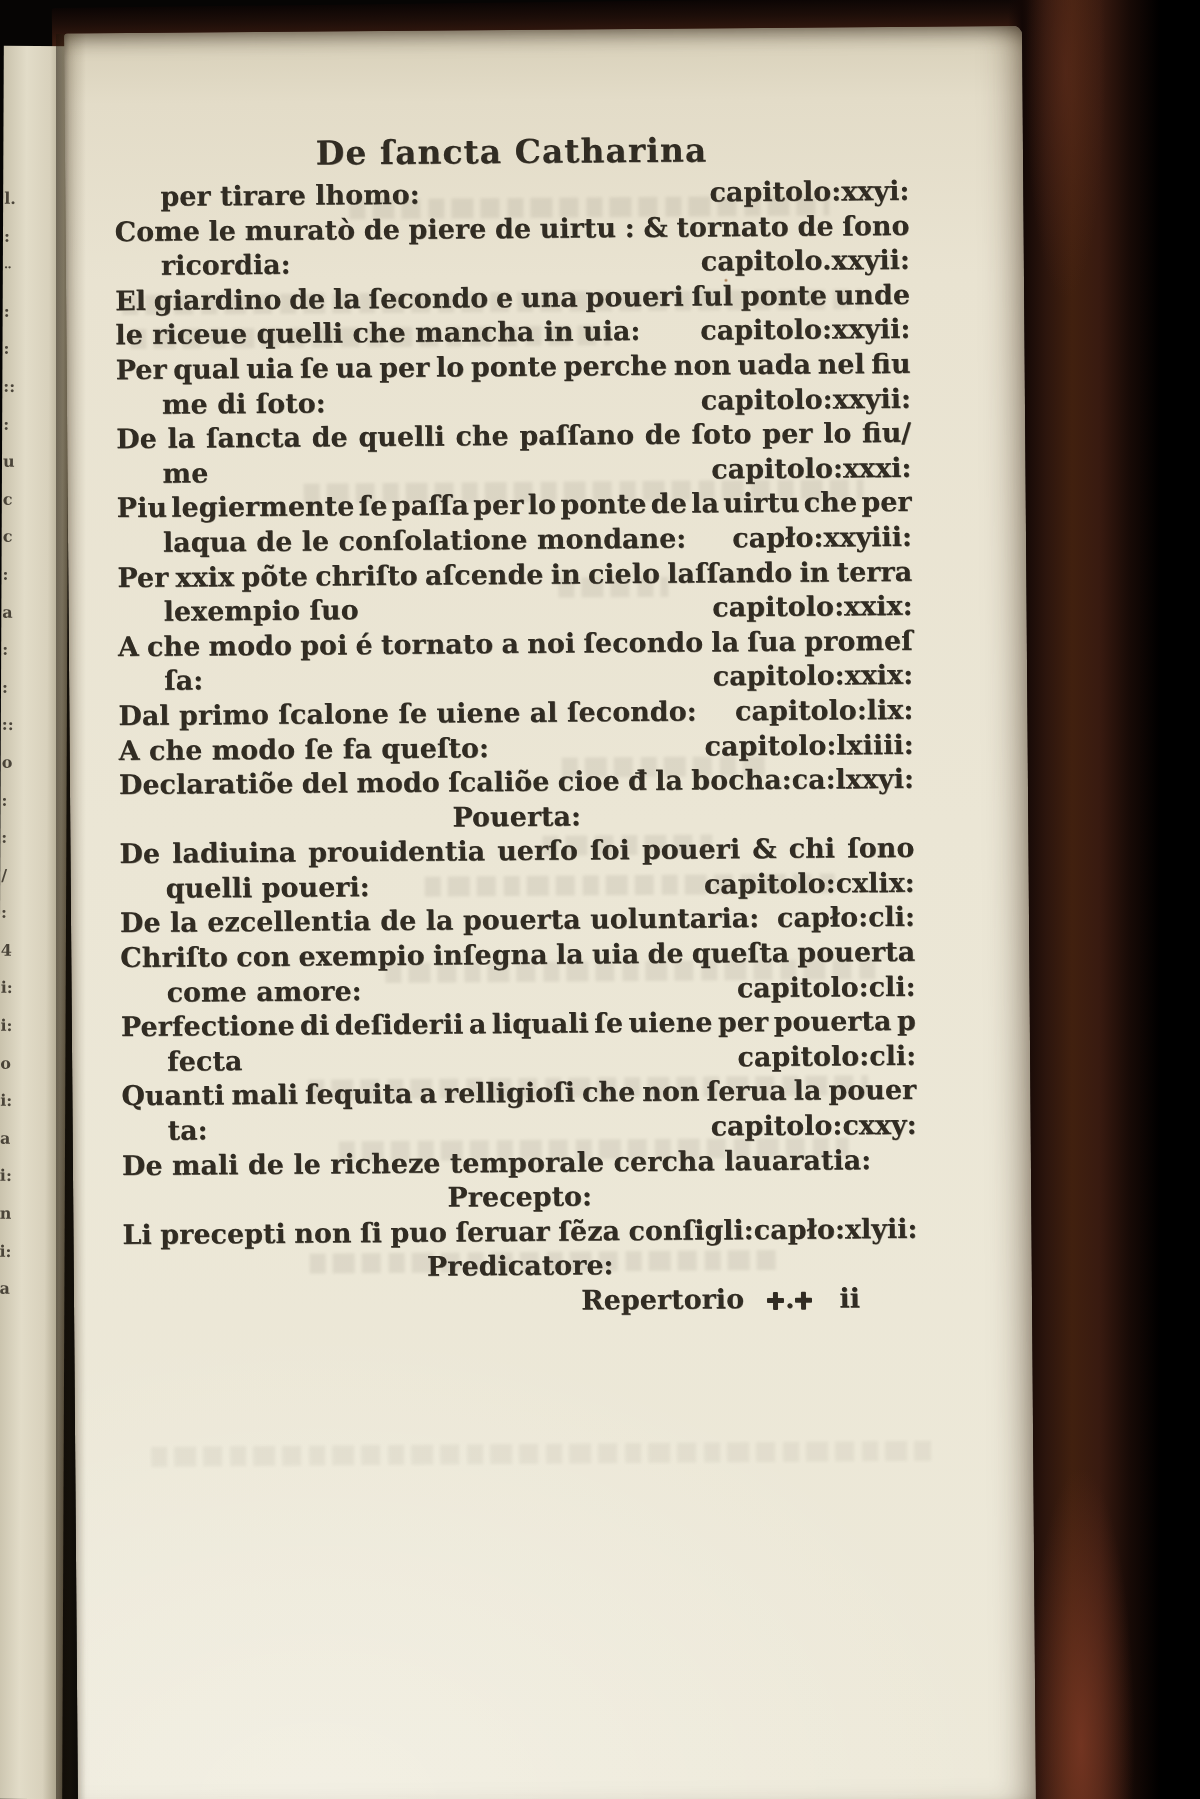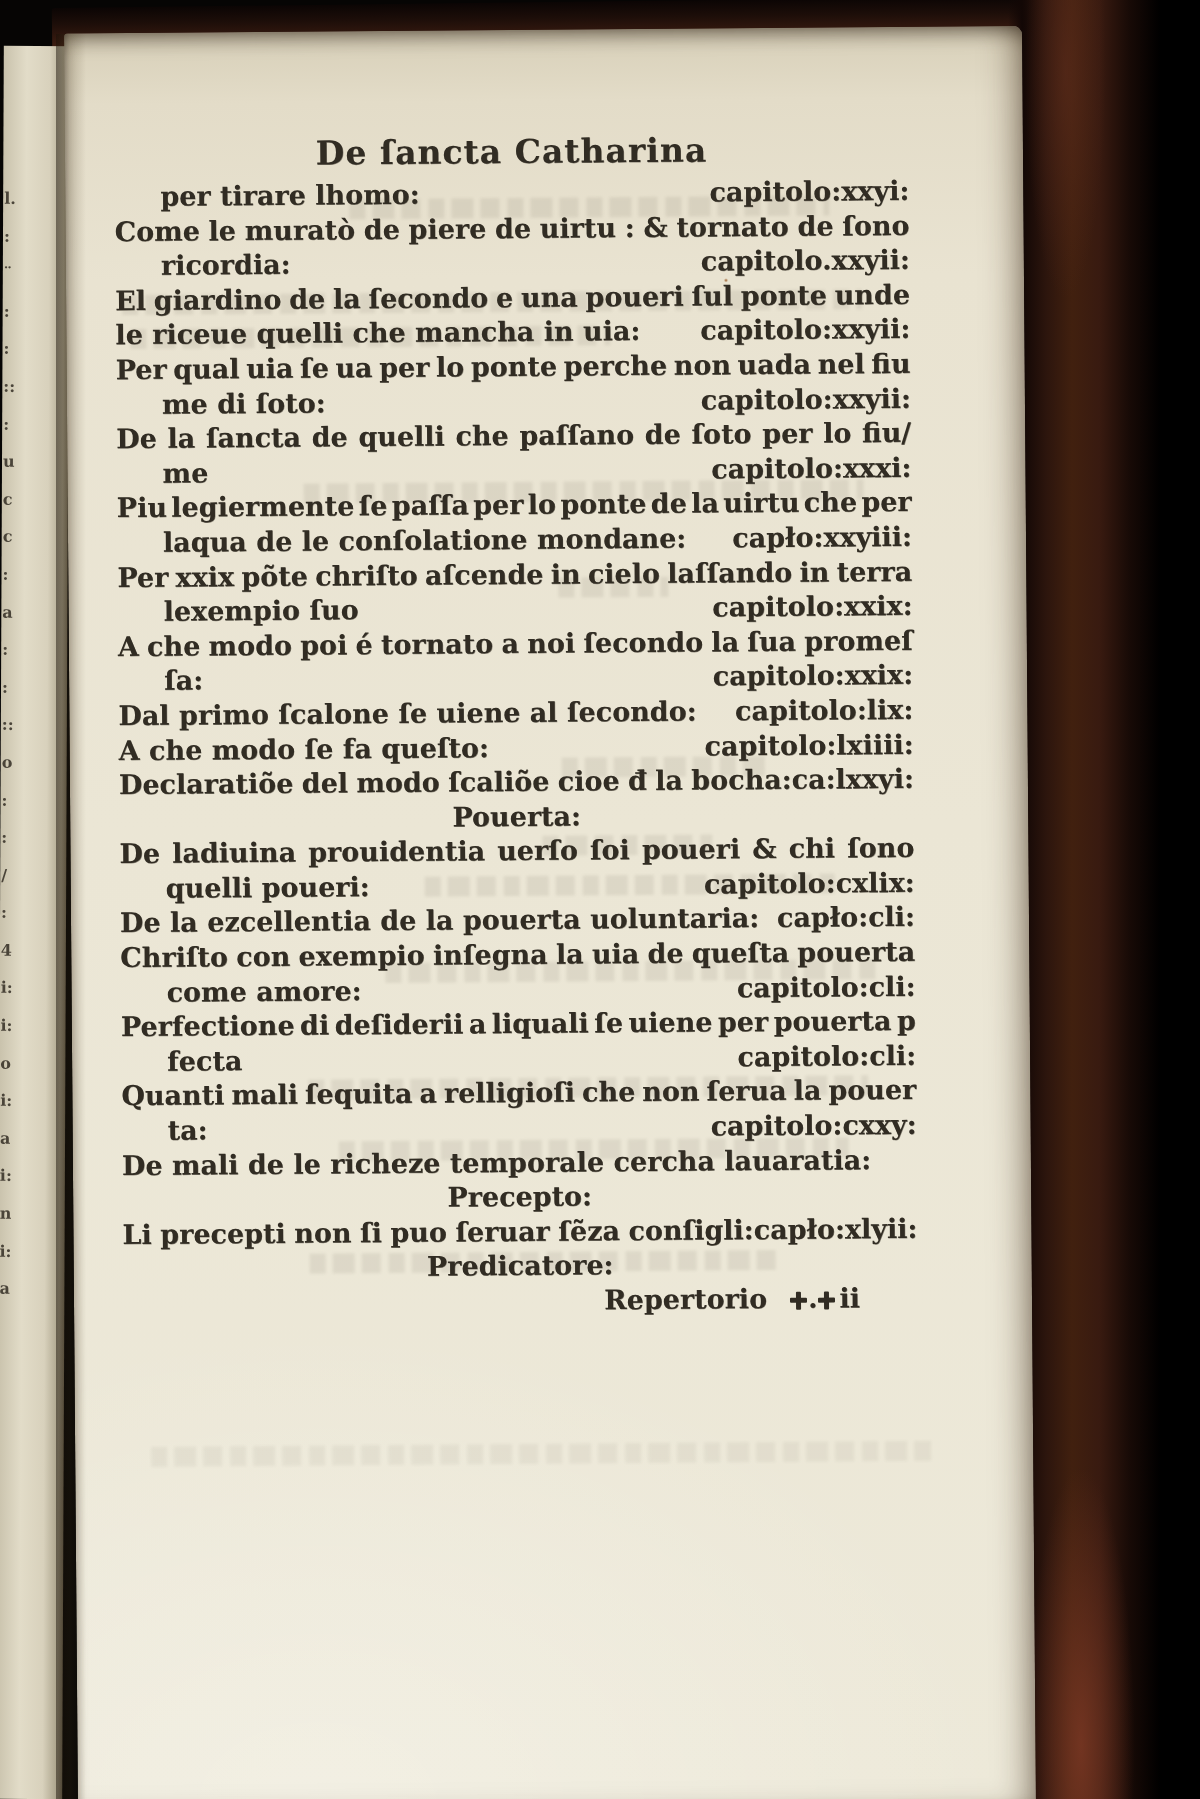--- a/index.html
+++ b/index.html
@@ -47,21 +47,21 @@
   .page-heading{height:48px;line-height:44px;text-align:center;font-size:33px;letter-spacing:1px;}
   .line{height:34.6px;display:flex;justify-content:space-between;align-items:baseline;white-space:nowrap;}
   .line.cont{padding-left:46px;}
   .line.center{display:block;text-align:center;white-space:normal;}
   .line.signature{display:block;text-align:right;padding-right:58px;white-space:nowrap;}
   .line .rt{margin-left:12px;}
   .cross{display:inline-block;width:17px;height:18px;position:relative;margin:0 1px;vertical-align:-2px;}
   .cross::before{content:"";position:absolute;left:6px;top:0;width:5px;height:18px;background:#312c23;border-radius:1px;}
   .cross::after{content:"";position:absolute;top:6px;left:0;width:17px;height:5px;background:#312c23;border-radius:1px;}
   .sig-label{margin-right:22px;}
-  .sig-number{margin-left:3px;}
+  .sig-number{margin-left:26px;}
 </style>
 </head>
 <body>
 
 <div class="stage">
 
   <div class="cover-top"></div>
   <div class="cover-right"></div>
 
   <div class="facing-strip">

